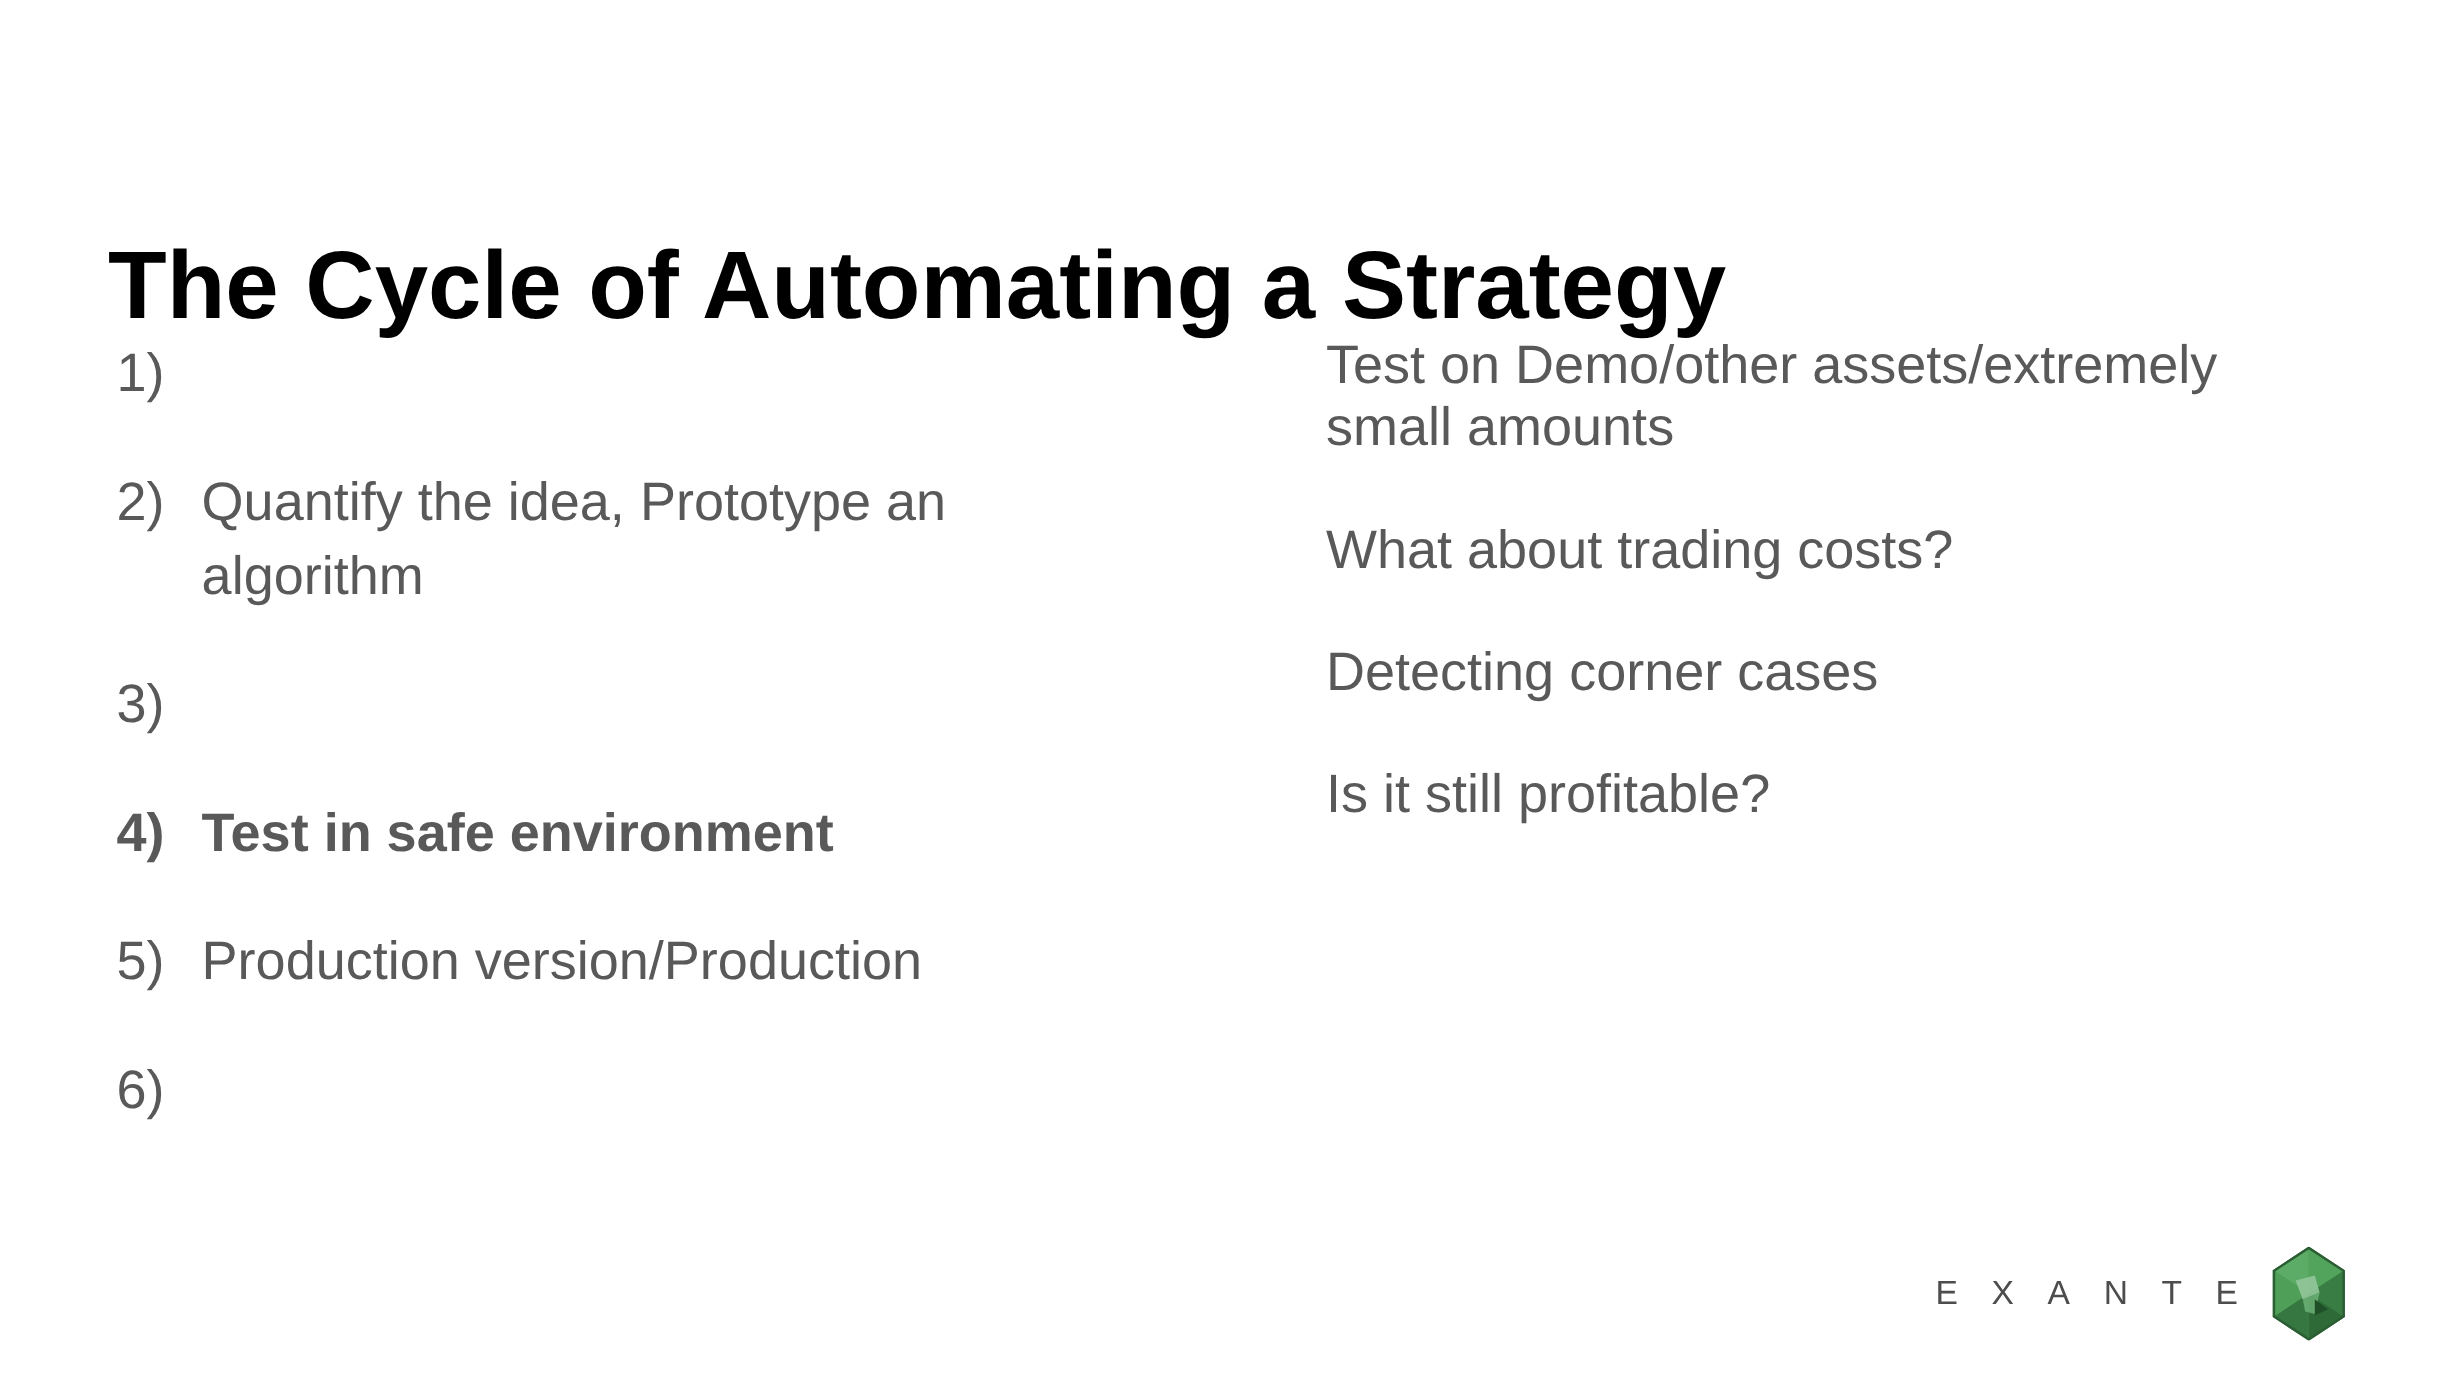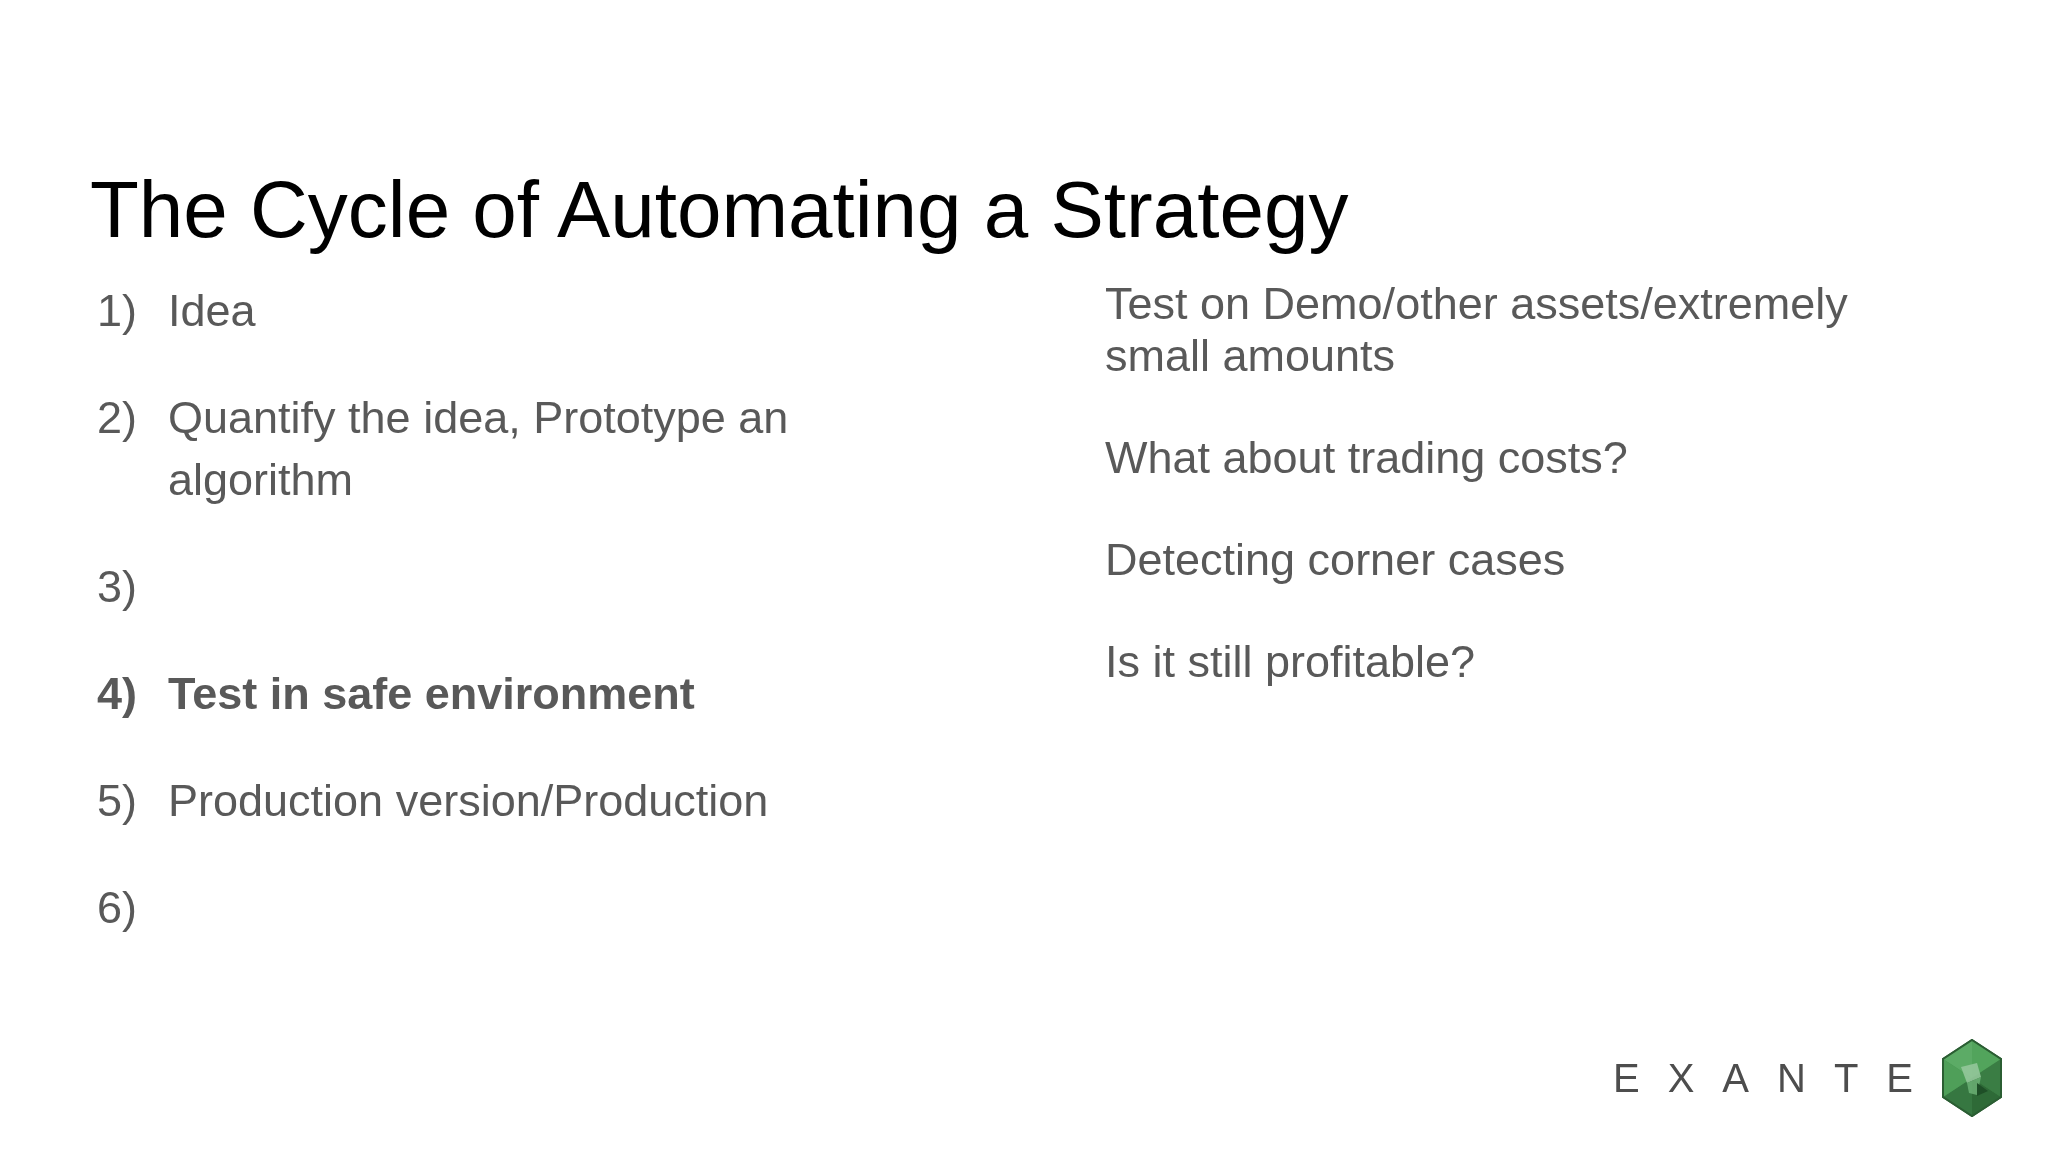--- a/index.html
+++ b/index.html
@@ -11,26 +11,26 @@
     position: relative;
     width: 2048px;
     height: 1152px;
     background: #ffffff;
     overflow: hidden;
     font-family: "Liberation Sans", sans-serif;
   }
   .slide-title {
     position: absolute;
     left: 90px;
-    top: 108px;
+    top: 136px;
     font-size: 80px;
     line-height: 96px;
     color: #000000;
     white-space: nowrap;
-    font-weight: 400;
+    font-weight: 700;
   }
   .steps-list {
     position: absolute;
     left: 97px;
     top: 280px;
     width: 740px;
   }
   .step-item {
     display: flex;
     align-items: flex-start;
@@ -66,21 +66,21 @@
   }
   .logo {
     position: absolute;
     left: 1613px;
     top: 1039px;
     display: flex;
     align-items: center;
   }
   .logo-text {
     color: #4d4d4d;
-    font-size: 40px;
+    font-size: 28px;
     line-height: 78px;
     letter-spacing: 28px;
     font-weight: 400;
     white-space: nowrap;
   }
   .logo-gem {
     width: 62px;
     height: 78px;
     margin-left: 0px;
     display: block;
@@ -90,21 +90,20 @@
 <body>
 
 <div class="slide">
 
   <h1 class="slide-title">The Cycle of Automating a Strategy</h1>
 
   <div class="steps-list">
 
       <div class="step-item">
         <span class="step-number">1)</span>
-        <span class="step-text">Idea</span>
       </div>
 
       <div class="step-item">
         <span class="step-number">2)</span>
         <span class="step-text">Quantify the idea, Prototype an algorithm</span>
       </div>
 
       <div class="step-item">
         <span class="step-number">3)</span>
       </div>

